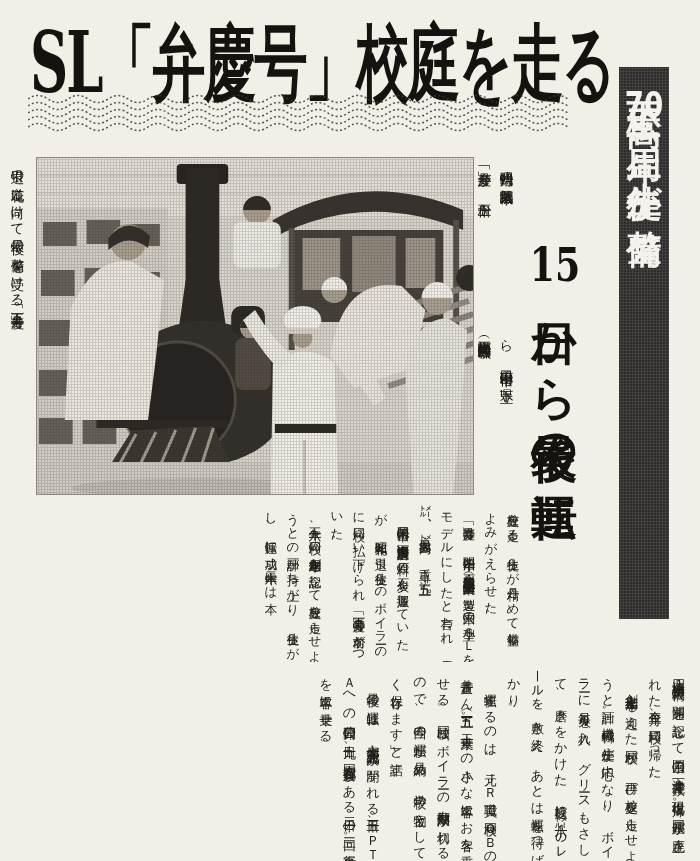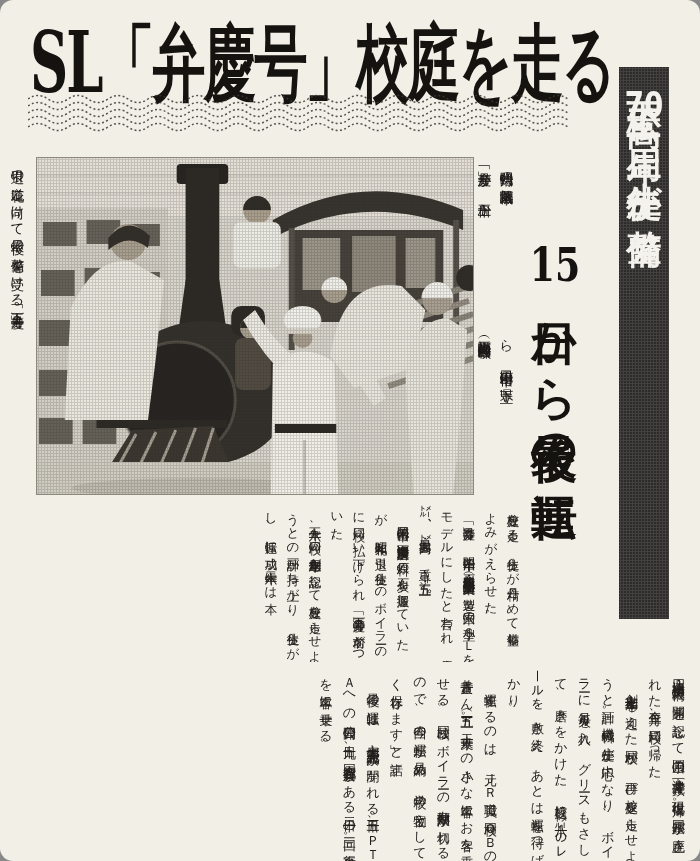--- a/index.html
+++ b/index.html
@@ -1,21 +1,20 @@
 <!DOCTYPE html>
 <html><head>
 <meta charset="utf-8">
 <style>
   html,body{margin:0;padding:0;background:#888;}
   .page{
     position:relative;width:700px;height:861px;margin:0 auto;
     background:#f2efe7;overflow:hidden;
     font-family:"DejaVu Serif","Liberation Serif",serif;
     color:#1c1a18;
-    border-radius:13px;
   }
   .vtext{
     writing-mode:vertical-rl;
     text-orientation:upright;
     white-space:pre-line;
   }
   .tcy{ text-combine-upright:all; }
 
   .main-headline{
     position:absolute;left:30px;top:8px;

